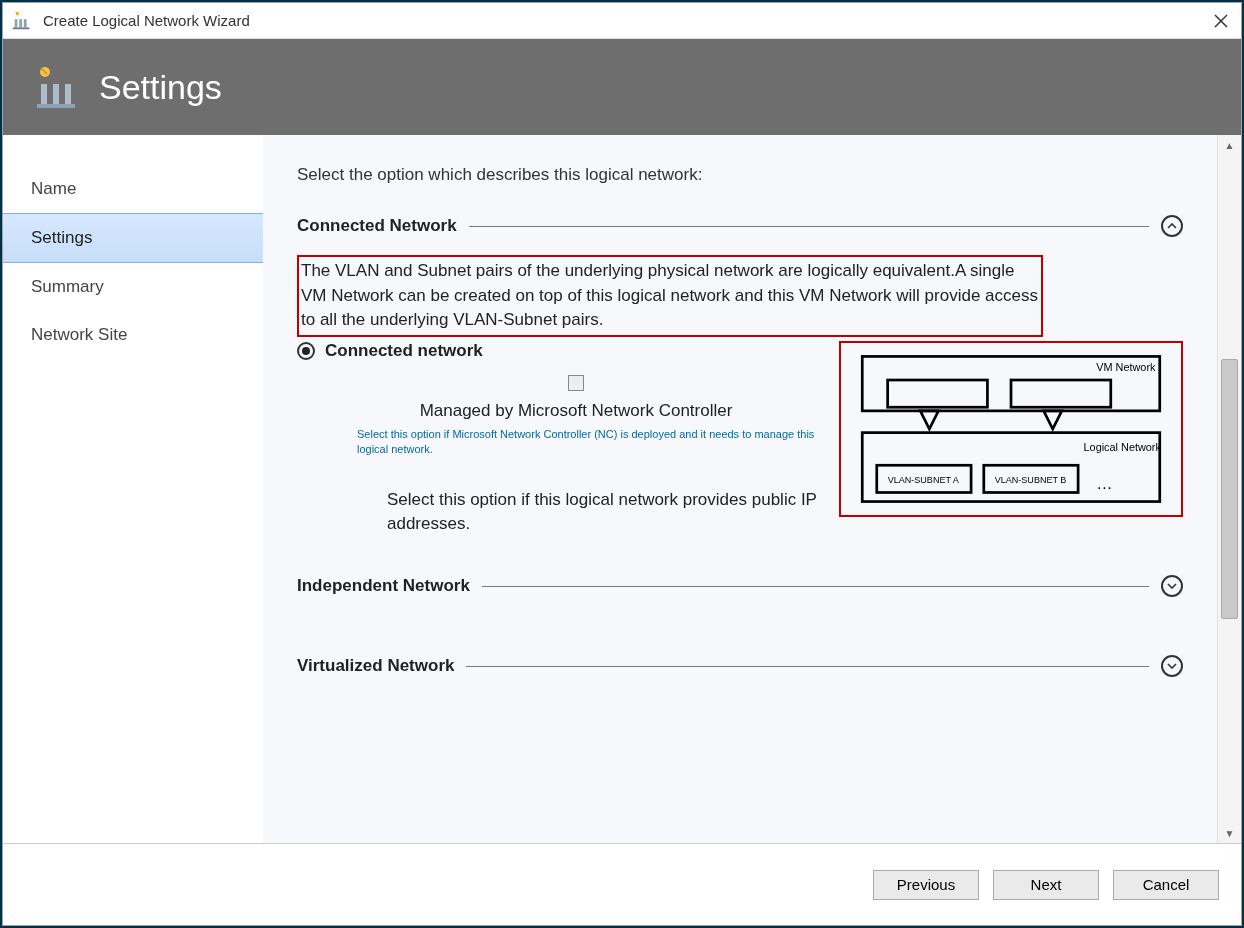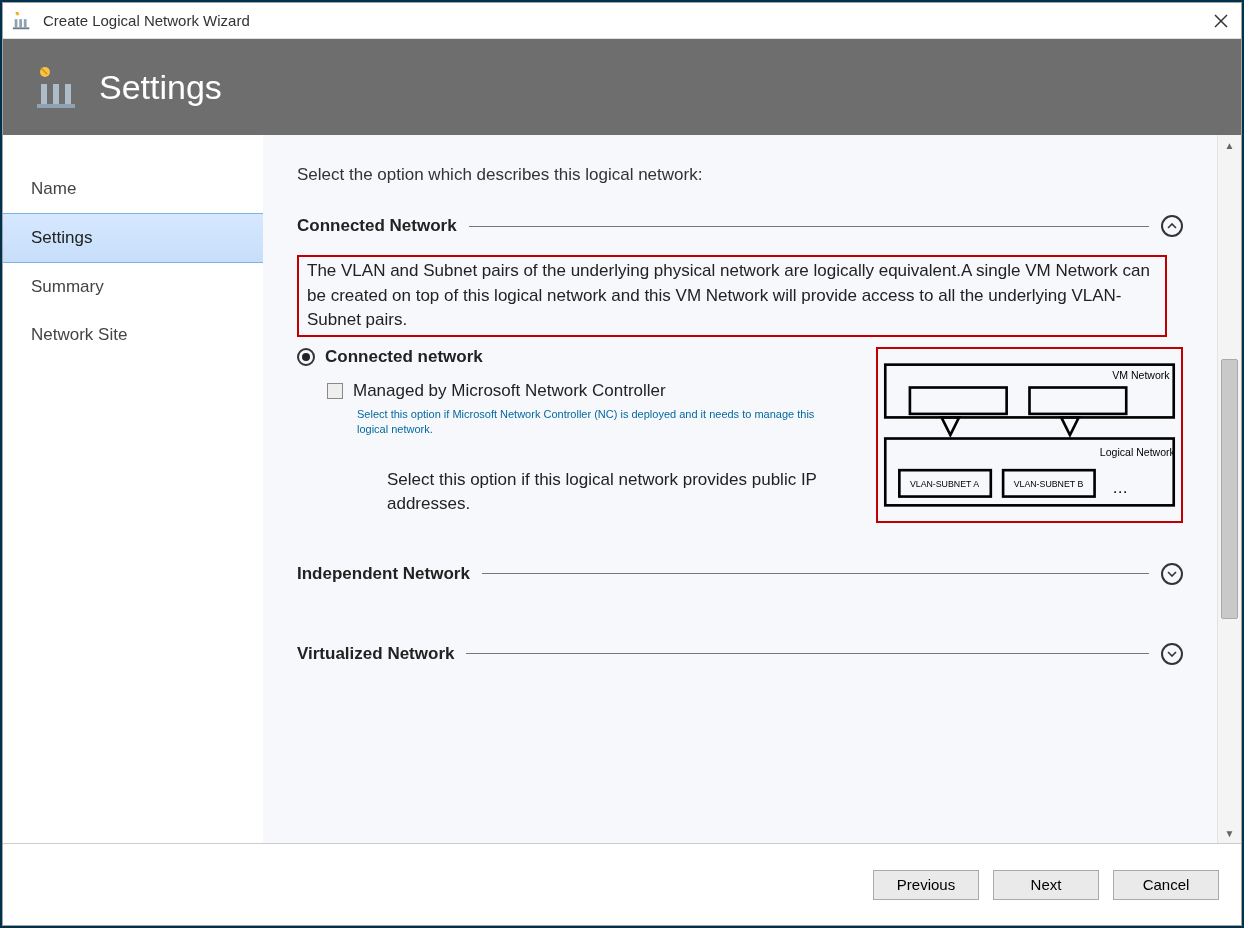--- a/index.html
+++ b/index.html
@@ -146,26 +146,26 @@
     width: 22px; height: 22px;
     border: 2px solid #333;
     border-radius: 50%;
     display:flex; align-items:center; justify-content:center;
     font-size:12px;
     cursor:pointer;
   }
 
   .red-box { border: 2px solid #c00000; }
   .desc-box {
-    padding: 2px 8px;
+    padding: 2px 2px;
     font-size: 17px;
     line-height: 1.45;
     color: #222;
-    margin-bottom: 10px;
-    width: 870px;
+    margin-bottom: 4px;
+    width: 746px;
   }
 
   .option-row {
     display:flex;
     align-items:flex-start;
     gap: 14px;
     margin-top: 4px;
   }
   .option-left { flex:1; }
   .radio-line {
@@ -178,20 +178,21 @@
     display:flex; align-items:center; justify-content:center;
     cursor:pointer;
   }
   .radio .dot { width:8px; height:8px; background:#222; border-radius:50%; }
 
   .check-line {
     display:flex; align-items:center; gap:10px;
     margin-left: 30px;
     margin-bottom: 6px;
     font-size:17px;
+    flex-direction:column;
   }
   .checkbox {
     width:16px; height:16px; border:1px solid #888; background:#eee;
     cursor:pointer;
   }
   .sub-desc {
     margin-left: 60px;
     font-size:11px;
     color:#0369a1;
     line-height:1.4;
@@ -201,22 +202,22 @@
   .sub-desc2 {
     margin-left: 90px;
     font-size:17px;
     color:#222;
     line-height:1.4;
     max-width: 440px;
   }
   .check-line.indent2 { margin-left: 60px; }
 
   .diagram {
-    width: 307px; height: 176px;
-    padding: 2px;
+    width: 344px; height: 176px;
+    padding: 8px;
     flex-shrink: 0;
   }
 
   .footer {
     height: 82px;
     border-top: 1px solid #ccc;
     display:flex; align-items:center; justify-content:flex-end;
     padding: 0 22px;
     gap: 14px;
     background:#fff;

